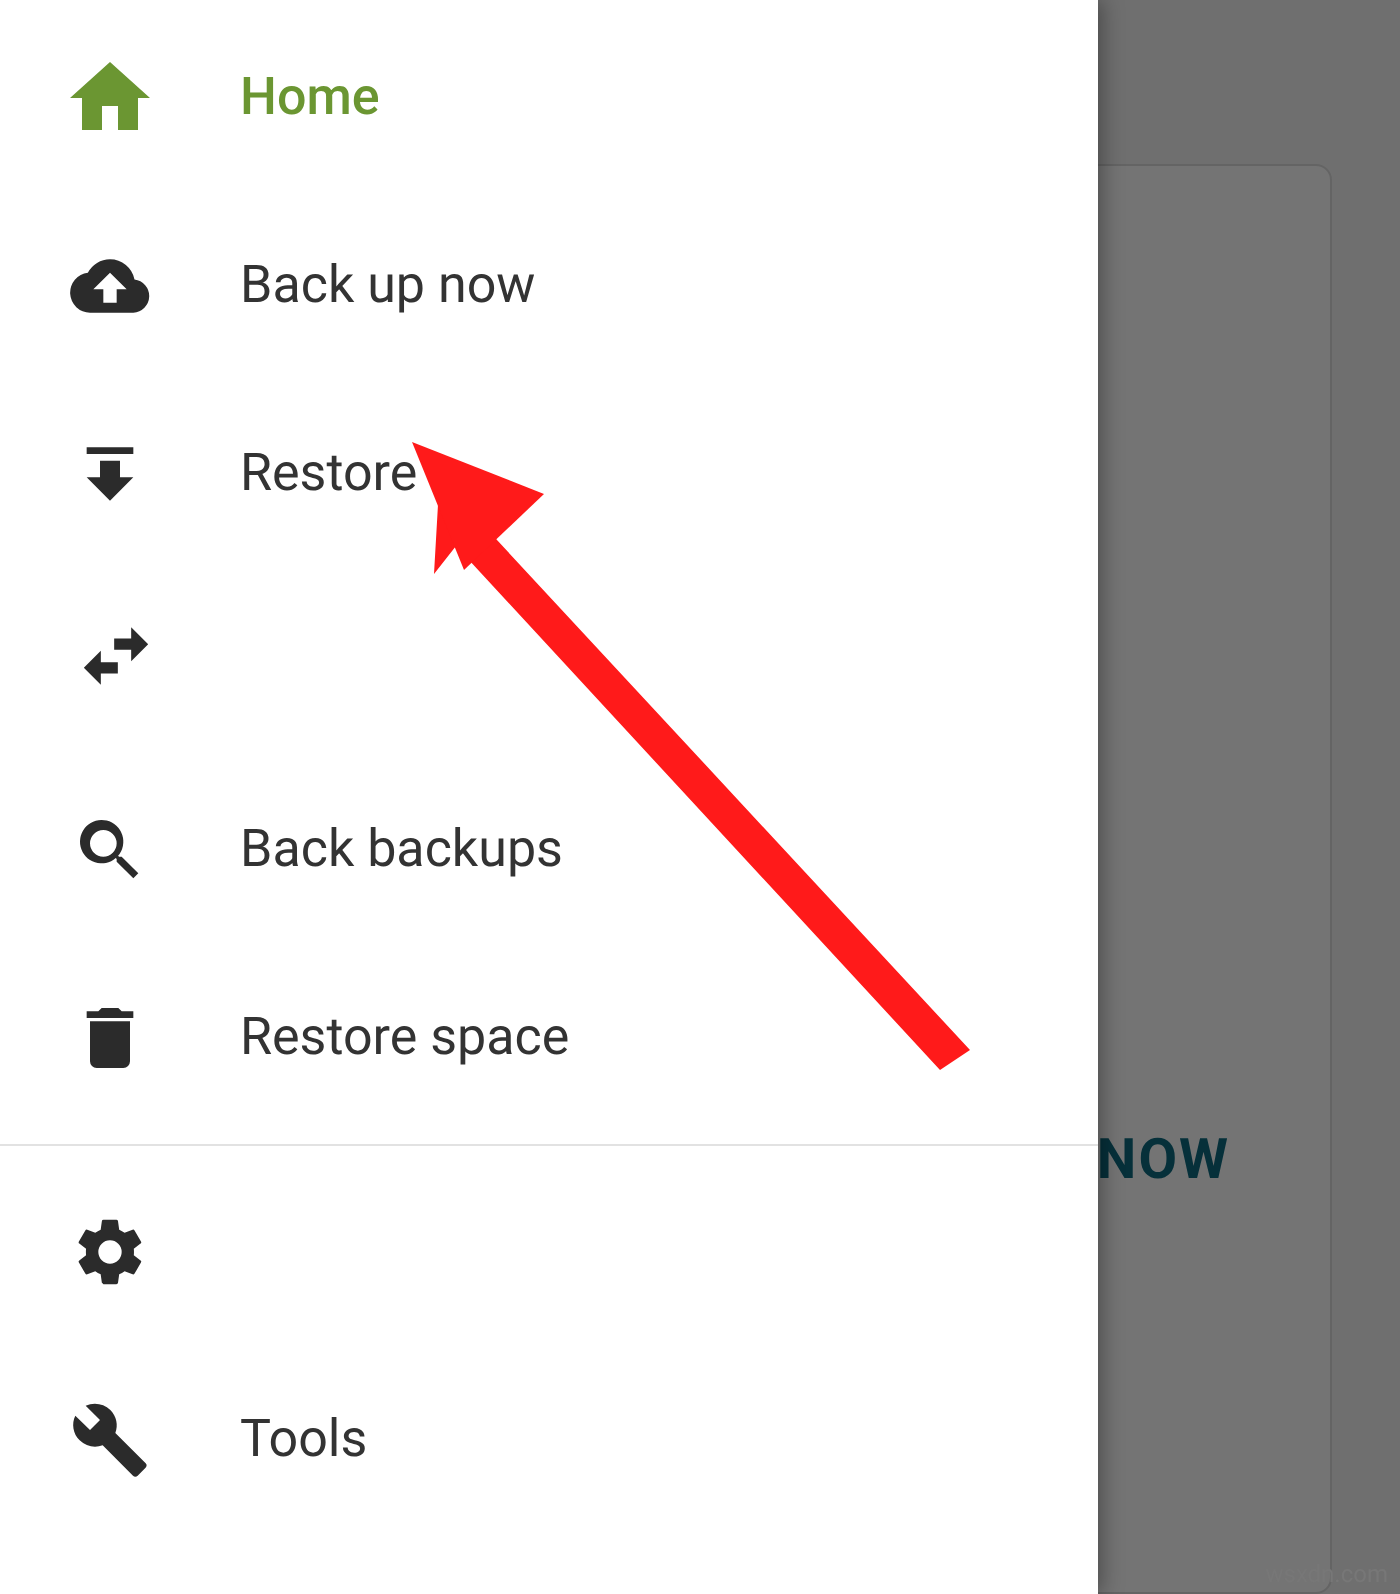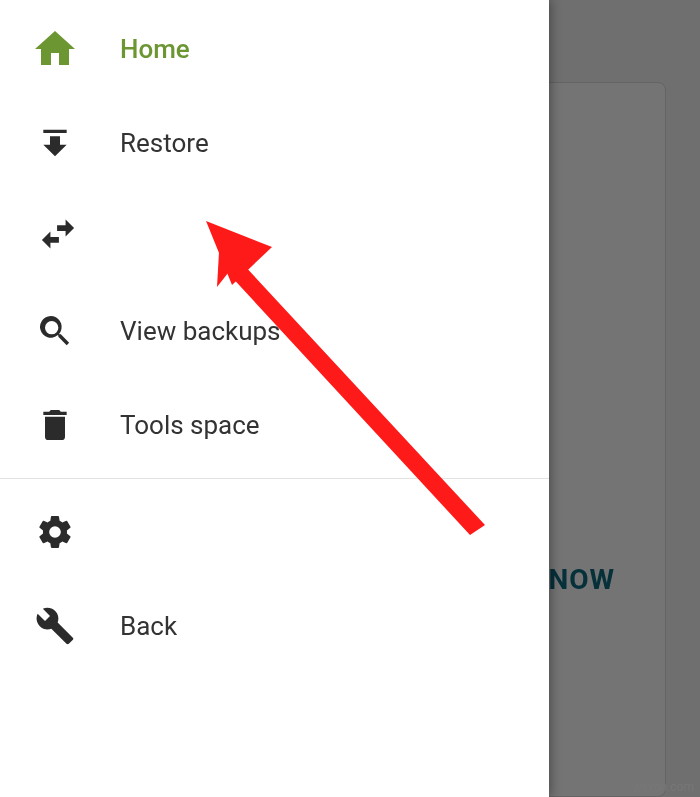--- a/index.html
+++ b/index.html
@@ -122,20 +122,28 @@
 
     <li class="menu-item active" data-name="sidebar-item-home">
       <span class="icon" data-name="home-icon">
         <svg viewBox="0 0 24 24" fill="currentColor">
             <path d="M10 20v-6h4v6h5v-8h3L12 3 2 12h3v8z"></path>
           </svg>
       </span>
       <span class="label" data-name="sidebar-item-label">Home</span>
     </li>
 
+    <li class="menu-item" data-name="sidebar-item-backup-now">
+      <span class="icon" data-name="cloud-upload-icon">
+        <svg viewBox="0 0 24 24" fill="currentColor">
+            <path d="M19.35 10.04A7.49 7.49 0 0 0 12 4a7.5 7.5 0 0 0-6.65 4.04A6 6 0 0 0 6 20h13a5 5 0 0 0 .35-9.96zM14 13v4h-4v-4H7l5-5 5 5h-3z"></path>
+          </svg>
+      </span>
+      <span class="label" data-name="sidebar-item-label">Back up now</span>
+    </li>
 
     <li class="menu-item" data-name="sidebar-item-restore">
       <span class="icon" data-name="download-icon">
         <svg viewBox="0 0 24 24" fill="currentColor">
             <path d="M19 18H5v2h14v-2zM12 4 5 11h4v5h6v-5h4L12 4z" transform="rotate(180 12 12)"></path>
           </svg>
       </span>
       <span class="label" data-name="sidebar-item-label">Restore</span>
     </li>
 
@@ -147,49 +155,49 @@
           </svg>
       </span>
     </li>
 
     <li class="menu-item" data-name="sidebar-item-view-backups">
       <span class="icon" data-name="search-icon">
         <svg viewBox="0 0 24 24" fill="currentColor">
             <path d="M15.5 14h-.79l-.28-.27a6.5 6.5 0 1 0-.7.7l.27.28v.79l5 4.99L20.49 19l-4.99-5zM10 14a4 4 0 1 1 0-8 4 4 0 0 1 0 8z"></path>
           </svg>
       </span>
-      <span class="label" data-name="sidebar-item-label">View backups</span>
+      <span class="label" data-name="sidebar-item-label">Back backups</span>
     </li>
 
     <li class="menu-item" data-name="sidebar-item-manage-space">
       <span class="icon" data-name="trash-icon">
         <svg viewBox="0 0 24 24" fill="currentColor">
             <path d="M6 19a2 2 0 0 0 2 2h8a2 2 0 0 0 2-2V7H6v12zM19 4h-3.5l-1-1h-5l-1 1H5v2h14V4z"></path>
           </svg>
       </span>
-      <span class="label" data-name="sidebar-item-label">Tools space</span>
+      <span class="label" data-name="sidebar-item-label">Restore space</span>
     </li>
 
     <li class="divider" data-name="menu-divider"></li>
 
     <li class="menu-item" data-name="sidebar-item-settings">
       <span class="icon" data-name="gear-icon">
         <svg viewBox="0 0 24 24" fill="currentColor">
             <path d="M19.14 12.94a7.07 7.07 0 0 0 .05-.94 7.07 7.07 0 0 0-.05-.94l2.03-1.58a.5.5 0 0 0 .12-.64l-1.92-3.32a.5.5 0 0 0-.6-.22l-2.39.96a7.03 7.03 0 0 0-1.62-.94l-.36-2.54a.5.5 0 0 0-.5-.42h-3.84a.5.5 0 0 0-.5.42l-.36 2.54c-.58.24-1.12.55-1.62.94l-2.39-.96a.5.5 0 0 0-.6.22L2.67 8.84a.5.5 0 0 0 .12.64l2.03 1.58a7.07 7.07 0 0 0-.05.94c0 .32.02.63.05.94l-2.03 1.58a.5.5 0 0 0-.12.64l1.92 3.32c.13.22.39.31.6.22l2.39-.96c.5.39 1.04.7 1.62.94l.36 2.54c.4.24.25.42.5.42h3.84c.25 0 .46-.18.5-.42l.36-2.54c.58-.24 1.12-.55 1.62-.94l2.39.96c.21.09.47 0 .6-.22l1.92-3.32a.5.5 0 0 0-.12-.64l-2.03-1.58zM12 15.5A3.5 3.5 0 1 1 12 8.5a3.5 3.5 0 0 1 0 7z"></path>
           </svg>
       </span>
     </li>
 
     <li class="menu-item" data-name="sidebar-item-tools">
       <span class="icon" data-name="wrench-icon">
         <svg viewBox="0 0 24 24" fill="currentColor">
             <path d="M22.7 19l-9.1-9.1c.9-2.3.4-5-1.5-6.9-2-2-5-2.4-7.4-1.3L9 6 6 9 1.6 4.7C.4 7.1.9 10.1 2.9 12.1c1.9 1.9 4.6 2.4 6.9 1.5l9.1 9.1c.4.4 1 .4 1.4 0l2.3-2.3c.5-.4.5-1.1.1-1.4z"></path>
           </svg>
       </span>
-      <span class="label" data-name="sidebar-item-label">Back</span>
+      <span class="label" data-name="sidebar-item-label">Tools</span>
     </li>
 
   </ul>
 </nav>
 
 <svg class="arrow" data-name="annotation-arrow" viewBox="0 0 300 330">
   <defs>
     <filter id="s">
         <feDropShadow dx="0" dy="0" stdDeviation="0"></feDropShadow>
       </filter>

